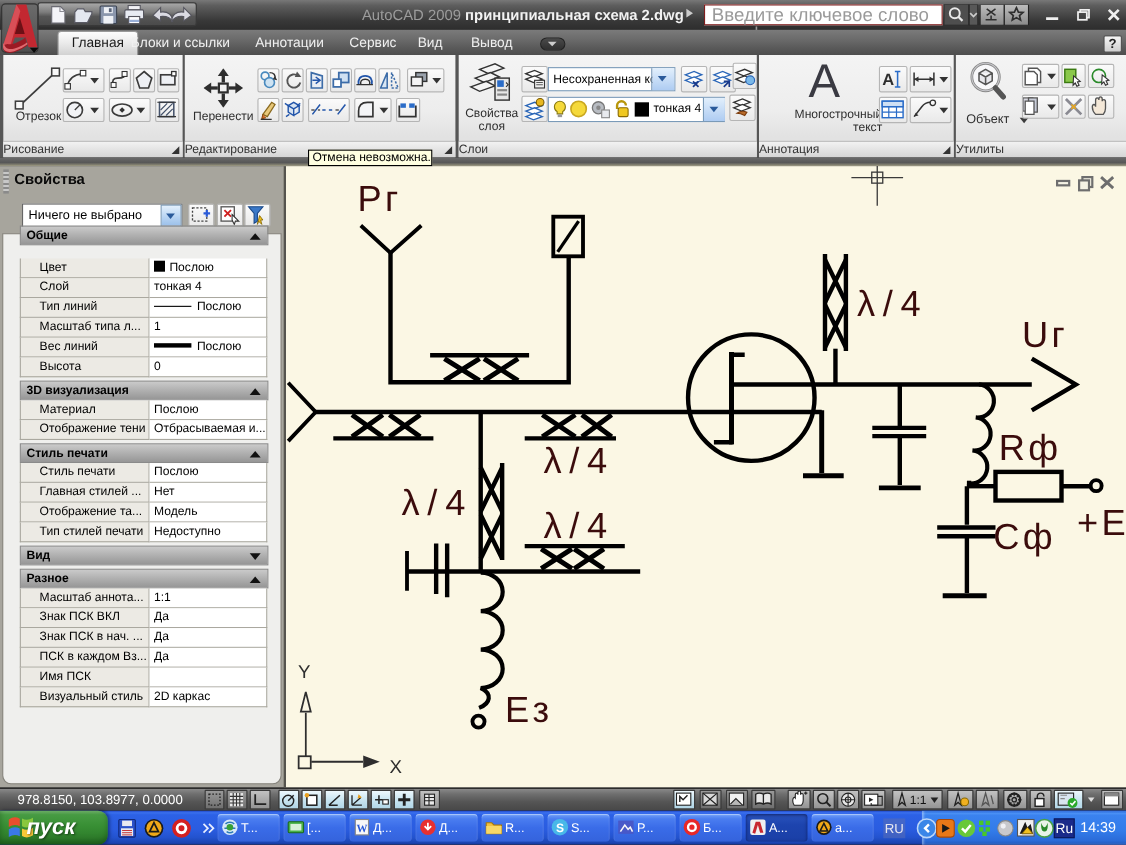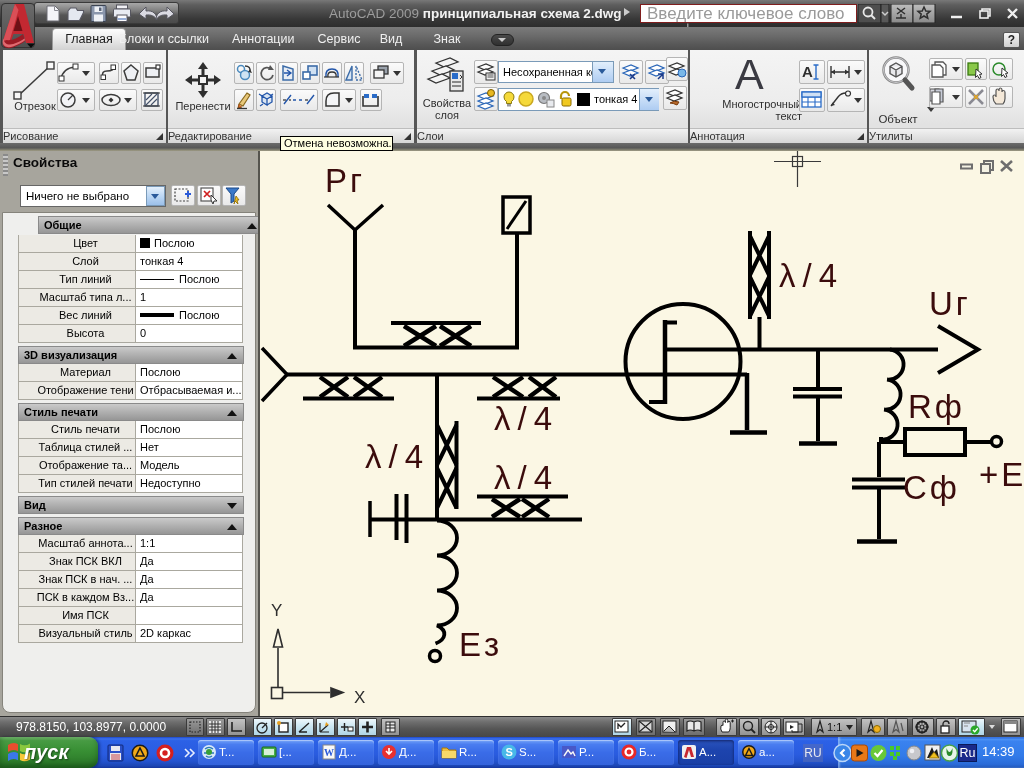--- a/index.html
+++ b/index.html
@@ -19,21 +19,21 @@
 .pfoot{position:absolute;left:0;bottom:0;width:100%;height:15px;background:linear-gradient(180deg,#f2f2f2,#d5d5d5);color:#333;font-size:11px;text-align:left;line-height:14px;border-top:1px solid #bdbdbd;}
 .corner{position:absolute;right:3px;bottom:3px;width:0;height:0;border-left:7px solid transparent;border-bottom:7px solid #333;}
 .biglabel{color:#2e2e2e;font-size:11px;text-align:center;line-height:12px;}
 .sbtn{position:absolute;background:linear-gradient(180deg,#fbfbfb,#e9e9e9);border:1px solid #b5b5b5;border-radius:2px;}
 .drop{position:absolute;width:0;height:0;border-left:4px solid transparent;border-right:4px solid transparent;border-top:5px solid #3c3c3c;}
 #stripe{left:0;top:143px;width:1024px;height:8px;background:linear-gradient(180deg,#6b6b6b 0%,#575757 60%,#8a8875 90%,#a5a28c 100%);}
 #palette{left:0;top:151px;width:258px;height:565px;background:#a7a59d;}
 #palpanel{left:2px;top:212px;width:254px;height:501px;background:#efefed;border:1px solid #85837b;border-radius:0 0 8px 8px;}
 .cathdr{left:18px;width:226px;height:18px;background:linear-gradient(180deg,#cacaca 0%,#b2b2b2 45%,#969696 100%);border:1px solid #8a8a8a;color:#000;font-weight:bold;font-size:11px;line-height:17px;padding-left:5px;}
 .prow{left:18px;width:226px;height:18px;font-size:11px;line-height:17px;color:#000;}
-.plabel{position:absolute;left:0;top:0;width:118px;height:18px;background:#eceae4;border:1px solid #aaa89f;border-top:none;padding-left:17px;overflow:hidden;white-space:nowrap;text-align:center;}
+.plabel{position:absolute;left:0;top:0;width:118px;height:18px;background:#eceae4;border:1px solid #aaa89f;border-top:none;padding-left:17px;overflow:hidden;white-space:nowrap;}
 .pval{position:absolute;left:118px;top:0;width:107px;height:18px;background:#fff;border:1px solid #aaa89f;border-top:none;border-left:none;padding-left:4px;overflow:hidden;white-space:nowrap;}
 .uparr{position:absolute;right:6px;top:6px;width:0;height:0;border-left:5px solid transparent;border-right:5px solid transparent;border-bottom:6px solid #111;}
 .dnarr{position:absolute;right:6px;top:6px;width:0;height:0;border-left:5px solid transparent;border-right:5px solid transparent;border-top:6px solid #111;}
 #canvas{left:258px;top:151px;width:766px;height:565px;background:#fbf7e4;border-left:2px solid #55544e;}
 #tooltip{left:280px;top:136px;width:113px;height:15px;background:#ffffe1;border:1px solid #000;font-size:11px;line-height:13px;color:#000;padding-left:3px;z-index:50;}
 #statusbar{left:0;top:716px;width:1024px;height:21px;background:linear-gradient(180deg,#8a8a8a 0%,#6e6e6e 25%,#555 60%,#474747 100%);border-top:1px solid #2e2e2e;}
 #coords{left:16px;top:720px;color:#fff;font-size:12px;}
 .stbtn{position:absolute;top:718px;height:18px;border:1px solid #3a3a3a;border-radius:1px;}
 .stgray{background:linear-gradient(180deg,#c2c2c2,#939393);}
 .stdark{background:linear-gradient(180deg,#9a9a9a,#6e6e6e);}
@@ -104,21 +104,21 @@
       <path d="M34,5 v-2 h8 v7 h-2"></path>
     </g>
 <path d="M60,3 l9,9 M69,3 l-9,9" stroke="#efefef" stroke-width="2.4"></path>
 </svg>
 <div id="tabrow" class="abs"></div>
 <div id="activetab" class="abs">Главная</div>
 <div class="tab abs" style="left:118px;width:92px;">Блоки и ссылки</div>
 <div class="tab abs" style="left:232px;width:62px;">Аннотации</div>
 <div class="tab abs" style="left:316px;width:46px;">Сервис</div>
 <div class="tab abs" style="left:376px;width:30px;">Вид</div>
-<div class="tab abs" style="left:422px;width:50px;">Знак</div>
+<div class="tab abs" style="left:422px;width:50px;">Вывод</div>
 <div class="abs" style="left:491px;top:34px;width:23px;height:12px;border-radius:6px;background:linear-gradient(180deg,#4a4a4a,#303030);border:1px solid #222;"></div>
 <div class="abs" style="left:498px;top:38px;width:0;height:0;border-left:4px solid transparent;border-right:4px solid transparent;border-top:4px solid #ccc;"></div>
 <div class="abs" style="left:1003px;top:32px;width:17px;height:16px;background:linear-gradient(180deg,#f5f5f5,#cfcfcf);border:1px solid #555;border-radius:2px;color:#222;font-weight:bold;font-size:12px;text-align:center;line-height:15px;">?</div>
 <div id="ribbon" class="abs"></div>
 <div class="panel abs" style="left:3px;width:163px;">
     <div class="pfoot">Рисование<div class="corner"></div></div>
   </div>
 <div class="panel abs" style="left:168px;width:246px;">
     <div class="pfoot">Редактирование<div class="corner"></div></div>
   </div>
@@ -342,21 +342,21 @@
       <circle cx="20" cy="4.5" r="2.5" fill="none" stroke="#333" stroke-width="1.2"></circle>
       <path d="M3,17 l4,-1 -2.5,-2.5 z" fill="#333"></path>
       <path d="M26,9 l8,0 -4,5 z" fill="#333"></path>
     </svg></div>
 <svg class="abs" style="left:878px;top:55px" width="44" height="44" viewBox="0 0 44 44">
 <circle cx="18" cy="15" r="12.5" fill="#f8f8fa" stroke="#888" stroke-width="2.5"></circle>
 <circle cx="18" cy="15" r="12.5" fill="none" stroke="#c8c8cc" stroke-width="1"></circle>
 <path d="M27,25 l7,8" stroke="#555" stroke-width="5" stroke-linecap="round"></path>
 <path d="M18,8 l6,3.5 v7 l-6,3.5 -6,-3.5 v-7 z M12,11.5 l6,3.5 6,-3.5 M18,15 v7" fill="#e8e8ec" stroke="#555" stroke-width="1.4"></path>
 </svg>
-<div class="biglabel abs" style="left:872px;top:113px;width:52px;font-size:11.5px;">Объект</div>
+<div class="biglabel abs" style="left:872px;top:103px;width:52px;font-size:11.5px;">Объект</div>
 <div class="drop abs" style="left:927px;top:107px;"></div>
 <div class="sbtn" style="left:929px;top:58px;width:34px;height:22px;"><svg width="32" height="20" viewBox="0 0 32 20">
       <path d="M5,3 h8 l3,3 v10 h-11 z" fill="#fff" stroke="#555" stroke-width="1.3"></path>
       <path d="M2,6 h8 l3,3 v9 h-11 z" fill="#fff" stroke="#555" stroke-width="1.3"></path>
       <path d="M22,8 l8,0 -4,5 z" fill="#333"></path>
     </svg></div>
 <div class="sbtn" style="left:965px;top:58px;width:22px;height:22px;"><svg width="20" height="20" viewBox="0 0 20 20">
       <rect x="2" y="4" width="10" height="12" fill="#8ac84a" stroke="#3a7a10" stroke-width="1.3"></rect>
       <path d="M10,10 l6,5 -2.5,0.5 1.5,3 -2,1 -1.5,-3 -2,2 z" fill="#fff" stroke="#333" stroke-width="1"></path>
     </svg></div>
@@ -391,21 +391,21 @@
     </svg></div>
 <div class="sbtn" style="left:197px;top:185px;width:24px;height:21px;"><svg width="22" height="19" viewBox="0 0 22 19">
       <rect x="3" y="2" width="12" height="13" fill="#fff" stroke="#555" stroke-width="1.2"></rect>
       <path d="M6,5 l6,6 M12,5 l-6,6" stroke="#d02020" stroke-width="1.7"></path>
       <path d="M13,9 l6,6 -3,0 -1,3 -2,-4 z" fill="#fff" stroke="#333" stroke-width="1"></path>
     </svg></div>
 <div class="sbtn" style="left:222px;top:185px;width:24px;height:21px;"><svg width="22" height="19" viewBox="0 0 22 19">
       <path d="M3,2 h13 l-5,6 v7 l-3,2 v-9 z" fill="#3a78c8" stroke="#1a4888" stroke-width="1"></path>
       <path d="M13,10 l3,4 h-2 l1,4 -3,-3 -1,3 z" fill="#f0c020" stroke="#8a6a00" stroke-width="0.8"></path>
     </svg></div>
-<div class="cathdr abs" style="top:216px;margin-left:20px;">Общие<div class="uparr"></div></div>
+<div class="cathdr abs" style="top:205px;">Общие<div class="uparr"></div></div>
 <div class="prow abs" style="top:235px;">
     <div class="plabel">Цвет</div>
     <div class="pval"><span style="display:inline-block;width:10px;height:10px;background:#000;margin-right:4px;vertical-align:-1px;"></span>Послою</div>
   </div>
 <div class="prow abs" style="top:253px;">
     <div class="plabel">Слой</div>
     <div class="pval">тонкая 4</div>
   </div>
 <div class="prow abs" style="top:271px;">
     <div class="plabel">Тип линий</div>
@@ -431,21 +431,21 @@
 <div class="prow abs" style="top:382px;">
     <div class="plabel">Отображение тени</div>
     <div class="pval">Отбрасываемая и...</div>
   </div>
 <div class="cathdr abs" style="top:403px;">Стиль печати<div class="uparr"></div></div>
 <div class="prow abs" style="top:421px;">
     <div class="plabel">Стиль печати</div>
     <div class="pval">Послою</div>
   </div>
 <div class="prow abs" style="top:439px;">
-    <div class="plabel">Таблица стилей ...</div>
+    <div class="plabel">Главная стилей ...</div>
     <div class="pval">Нет</div>
   </div>
 <div class="prow abs" style="top:457px;">
     <div class="plabel">Отображение та...</div>
     <div class="pval">Модель</div>
   </div>
 <div class="prow abs" style="top:475px;">
     <div class="plabel">Тип стилей печати</div>
     <div class="pval">Недоступно</div>
   </div>

